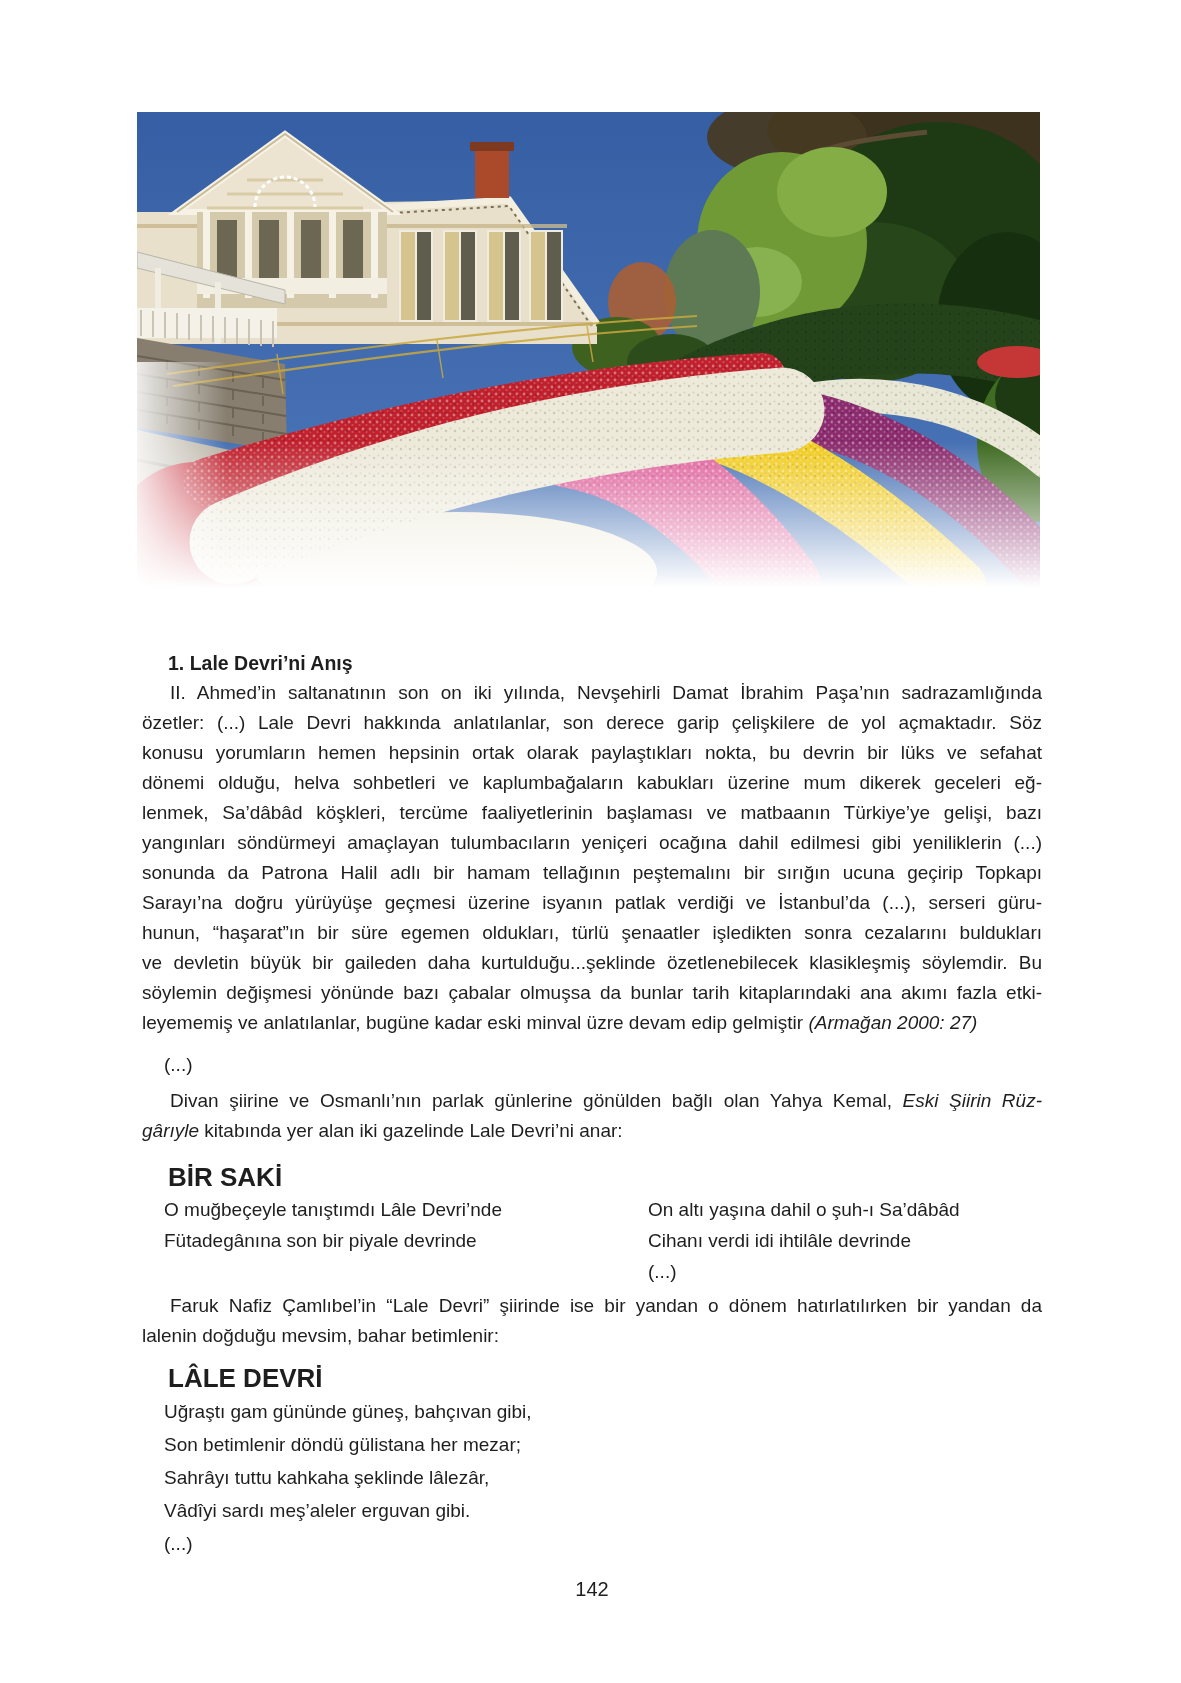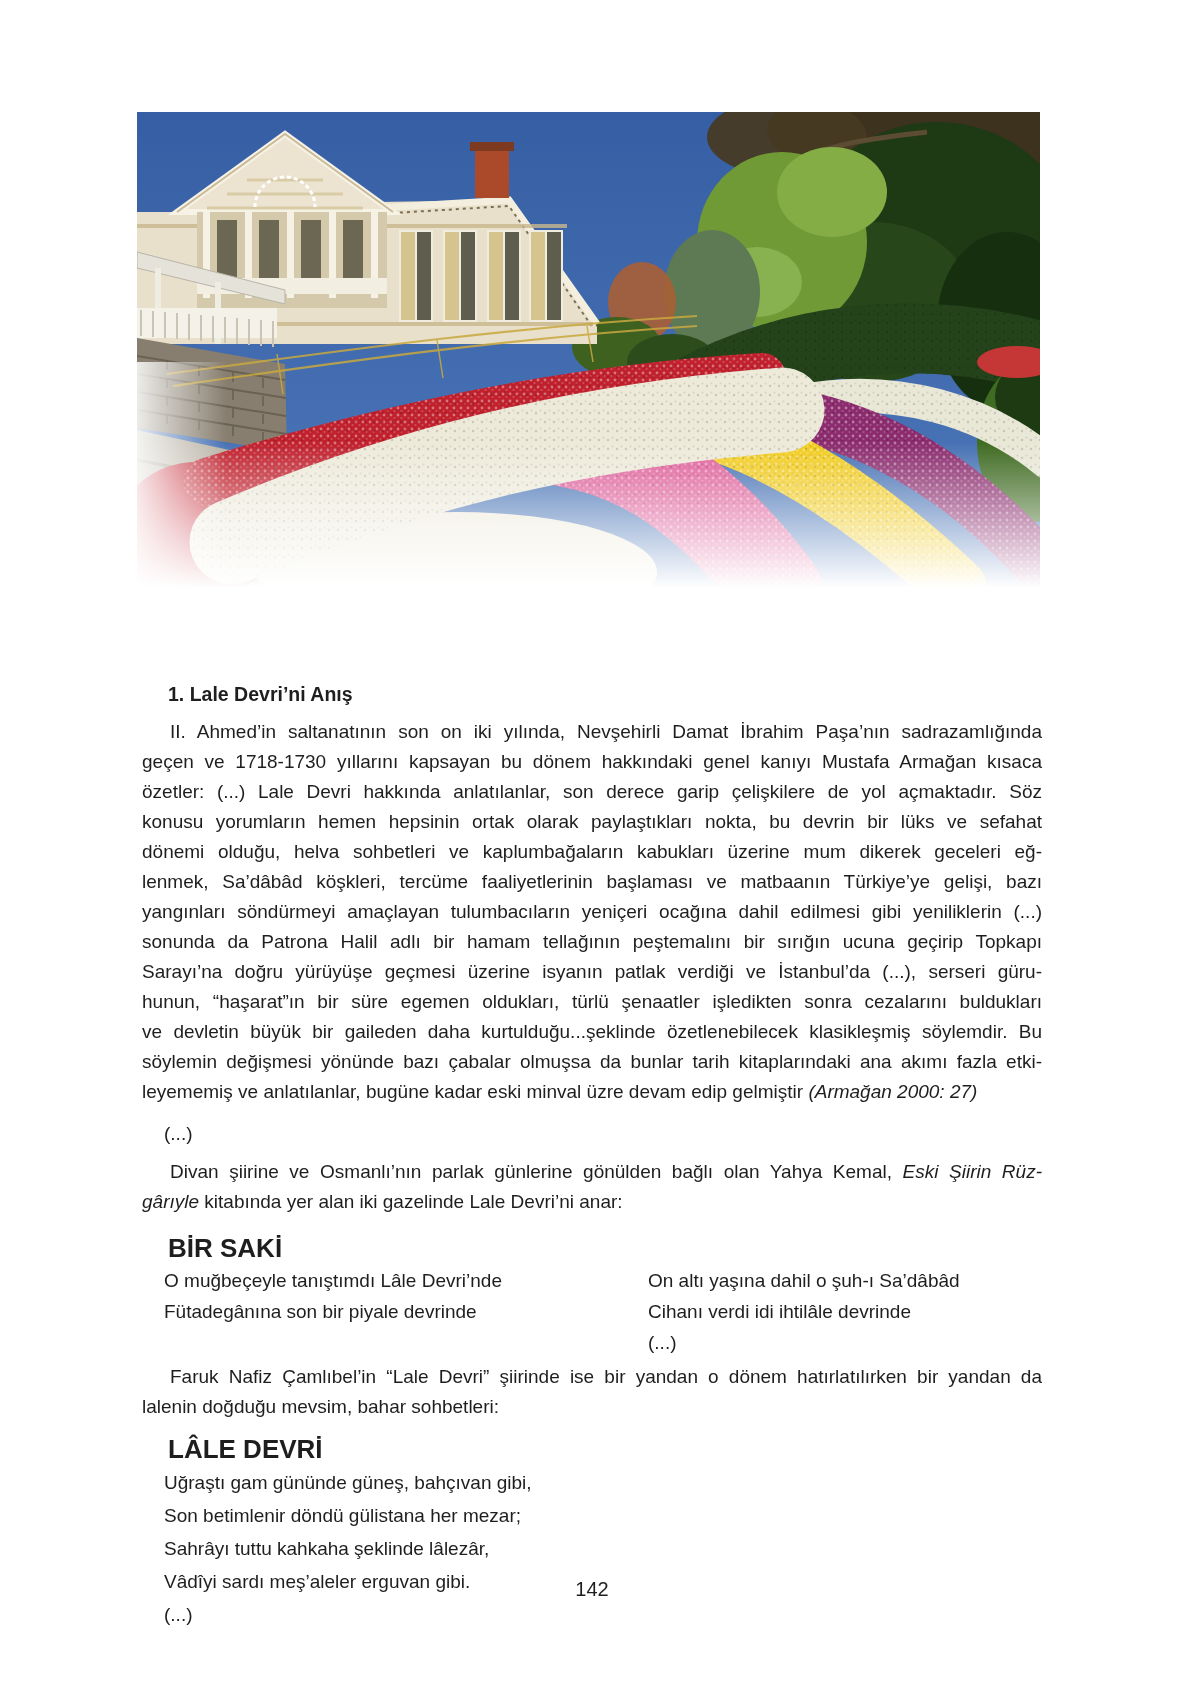--- a/index.html
+++ b/index.html
@@ -2,27 +2,27 @@
 <html lang="tr"><head>
 <meta charset="utf-8">
 <style>
   html,body { margin:0; padding:0; background:#ffffff; }
   body { width:1181px; font-family:"Liberation Sans", sans-serif; color:#1e1e1e; }
   .page { position:relative; width:1181px; height:1683px; background:#ffffff; overflow:hidden; }
 
   .photo { position:absolute; left:137px; top:112px; width:903px; height:476px; margin:0; }
   .photo svg { display:block; }
 
-  .article { position:absolute; left:142px; top:679px; width:900px; font-size:19px; line-height:30px; }
+  .article { position:absolute; left:142px; top:648px; width:900px; font-size:19px; line-height:30px; }
 
   h2.sec-heading { font-size:19.5px; font-weight:bold; margin:0 0 0 26px; line-height:30px; }
   h3.poem-heading { font-size:26px; font-weight:bold; margin:16px 0 0 26px; line-height:30px; }
   h3#lale-heading { margin-top:12px; }
 
-  .para { margin-top:8px; }
+  .para { }
   .para .line { text-align:justify; text-align-last:justify; -moz-text-align-last:justify; }
   .para .line:last-child { text-align-last:left; -moz-text-align-last:left; }
   .para .line:first-child { text-indent:28px; }
   .para i, .couplet i, .poem i { font-style:italic; }
 
   .ellipsis { margin:12px 0 6px 22px; line-height:30px; }
 
   .couplet { display:flex; padding-left:22px; margin-top:2px; line-height:31px; }
   .couplet .col-left { width:484px; flex:0 0 484px; }
   .couplet .col-right { flex:1; }
@@ -196,21 +196,20 @@
       <rect x="0" y="330" width="903" height="146" fill="url(#fade)"></rect>
       <rect x="0" y="250" width="90" height="226" fill="url(#fadeL)"></rect>
     </svg>
   </figure>
 
   <main class="article">
     <h2 class="sec-heading">1. Lale Devri’ni Anış</h2>
 
     <div class="para" id="p1">
         <div class="line"><span>II. Ahmed’in saltanatının son on iki yılında, Nevşehirli Damat İbrahim Paşa’nın sadrazamlığında</span></div>
-        <div class="line"><span>geçen ve 1718-1730 yıllarını kapsayan bu dönem hakkındaki genel kanıyı Mustafa Armağan kısaca</span></div>
         <div class="line"><span>özetler: (...) Lale Devri hakkında anlatılanlar, son derece garip çelişkilere de yol açmaktadır. Söz</span></div>
         <div class="line"><span>konusu yorumların hemen hepsinin ortak olarak paylaştıkları nokta, bu devrin bir lüks ve sefahat</span></div>
         <div class="line"><span>dönemi olduğu, helva sohbetleri ve kaplumbağaların kabukları üzerine mum dikerek geceleri eğ-</span></div>
         <div class="line"><span>lenmek, Sa’dâbâd köşkleri, tercüme faaliyetlerinin başlaması ve matbaanın Türkiye’ye gelişi, bazı</span></div>
         <div class="line"><span>yangınları söndürmeyi amaçlayan tulumbacıların yeniçeri ocağına dahil edilmesi gibi yeniliklerin (...)</span></div>
         <div class="line"><span>sonunda da Patrona Halil adlı bir hamam tellağının peştemalını bir sırığın ucuna geçirip Topkapı</span></div>
         <div class="line"><span>Sarayı’na doğru yürüyüşe geçmesi üzerine isyanın patlak verdiği ve İstanbul’da (...), serseri güru-</span></div>
         <div class="line"><span>hunun, “haşarat”ın bir süre egemen oldukları, türlü şenaatler işledikten sonra cezalarını buldukları</span></div>
         <div class="line"><span>ve devletin büyük bir gaileden daha kurtulduğu...şeklinde özetlenebilecek klasikleşmiş söylemdir. Bu</span></div>
         <div class="line"><span>söylemin değişmesi yönünde bazı çabalar olmuşsa da bunlar tarih kitaplarındaki ana akımı fazla etki-</span></div>
@@ -233,21 +232,21 @@
         </div>
       <div class="col-right">
           <div class="line"><span>On altı yaşına dahil o şuh-ı Sa’dâbâd</span></div>
           <div class="line"><span>Cihanı verdi idi ihtilâle devrinde</span></div>
           <div class="line"><span>(...)</span></div>
         </div>
     </div>
 
     <div class="para" id="p3">
         <div class="line"><span>Faruk Nafiz Çamlıbel’in “Lale Devri” şiirinde ise bir yandan o dönem hatırlatılırken bir yandan da</span></div>
-        <div class="line"><span>lalenin doğduğu mevsim, bahar sohbetleri:</span></div>
+        <div class="line"><span>lalenin doğduğu mevsim, bahar betimlenir:</span></div>
       </div>
 
     <h3 class="poem-heading" id="lale-heading">LÂLE DEVRİ</h3>
 
     <div class="poem">
         <div class="line"><span>Uğraştı gam gününde güneş, bahçıvan gibi,</span></div>
         <div class="line"><span>Son betimlenir döndü gülistana her mezar;</span></div>
         <div class="line"><span>Sahrâyı tuttu kahkaha şeklinde lâlezâr,</span></div>
         <div class="line"><span>Vâdîyi sardı meş’aleler erguvan gibi.</span></div>
         <div class="line"><span>(...)</span></div>

